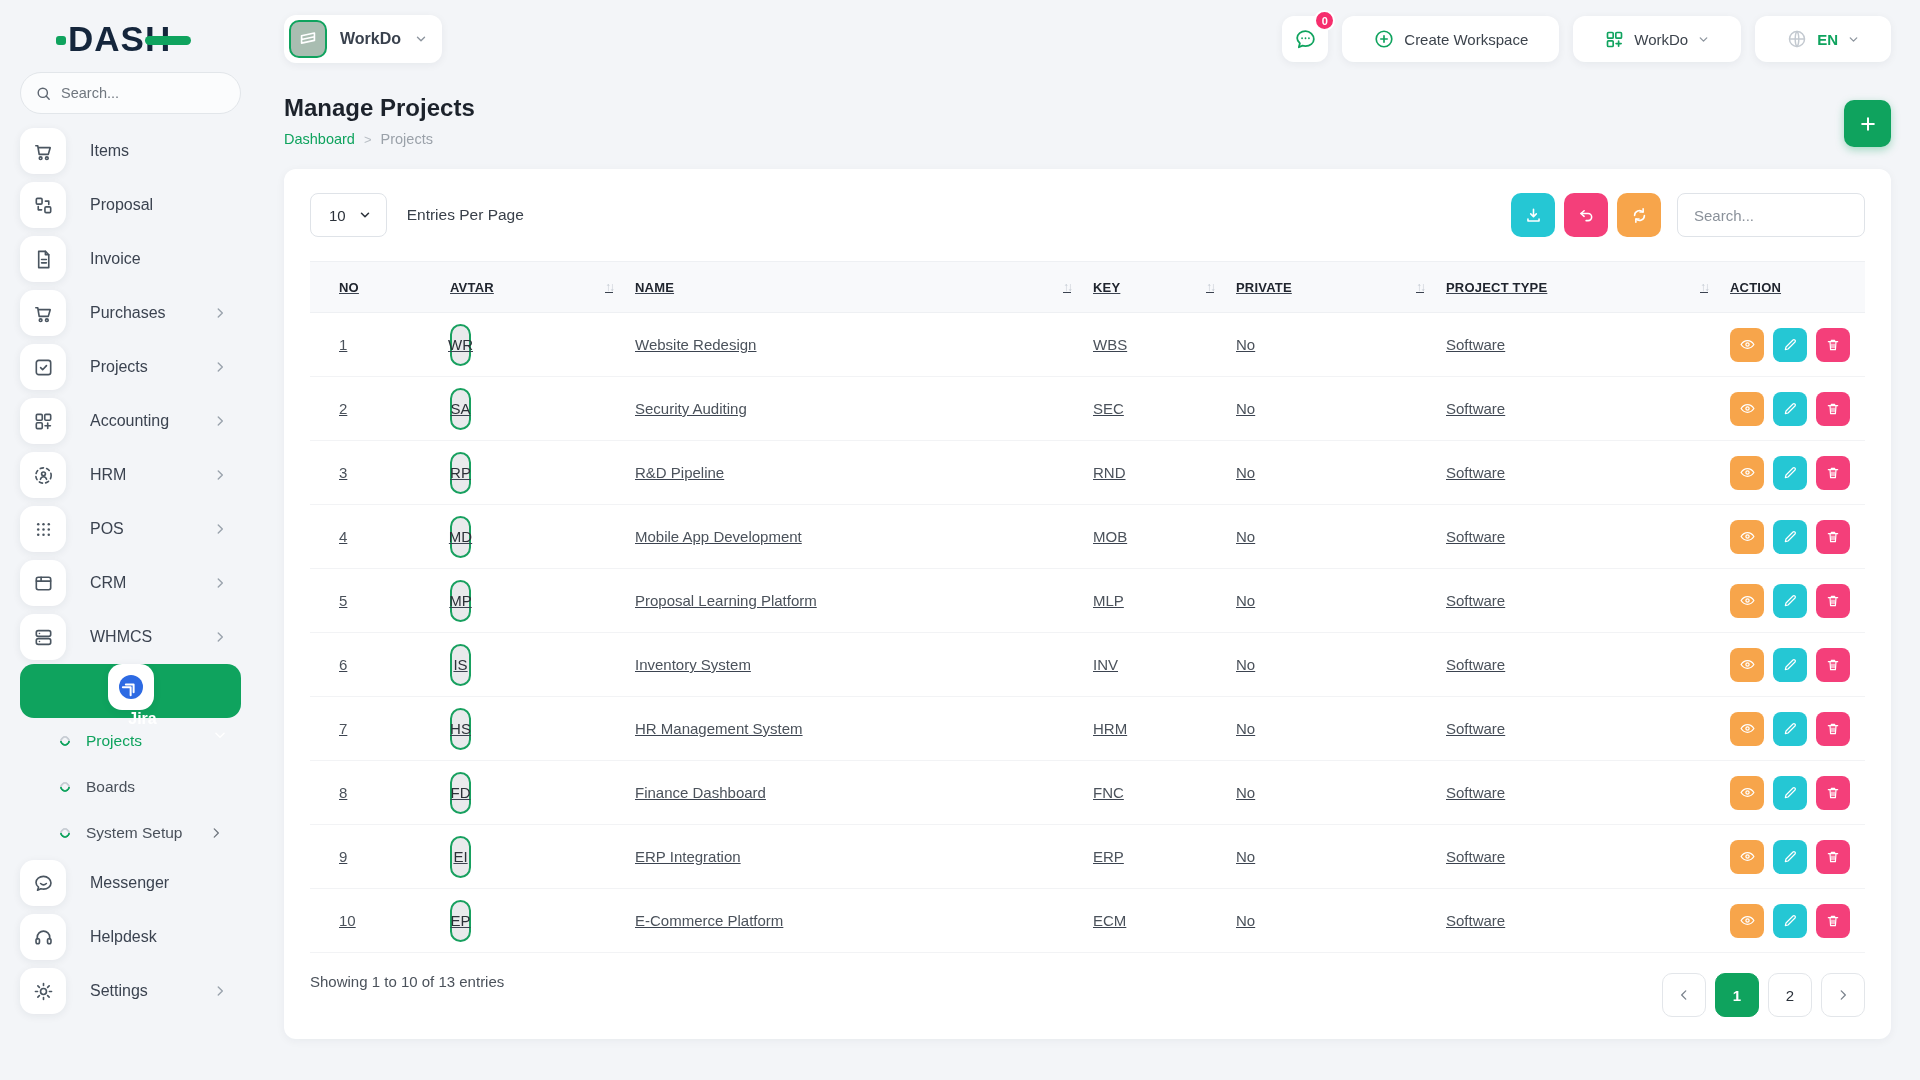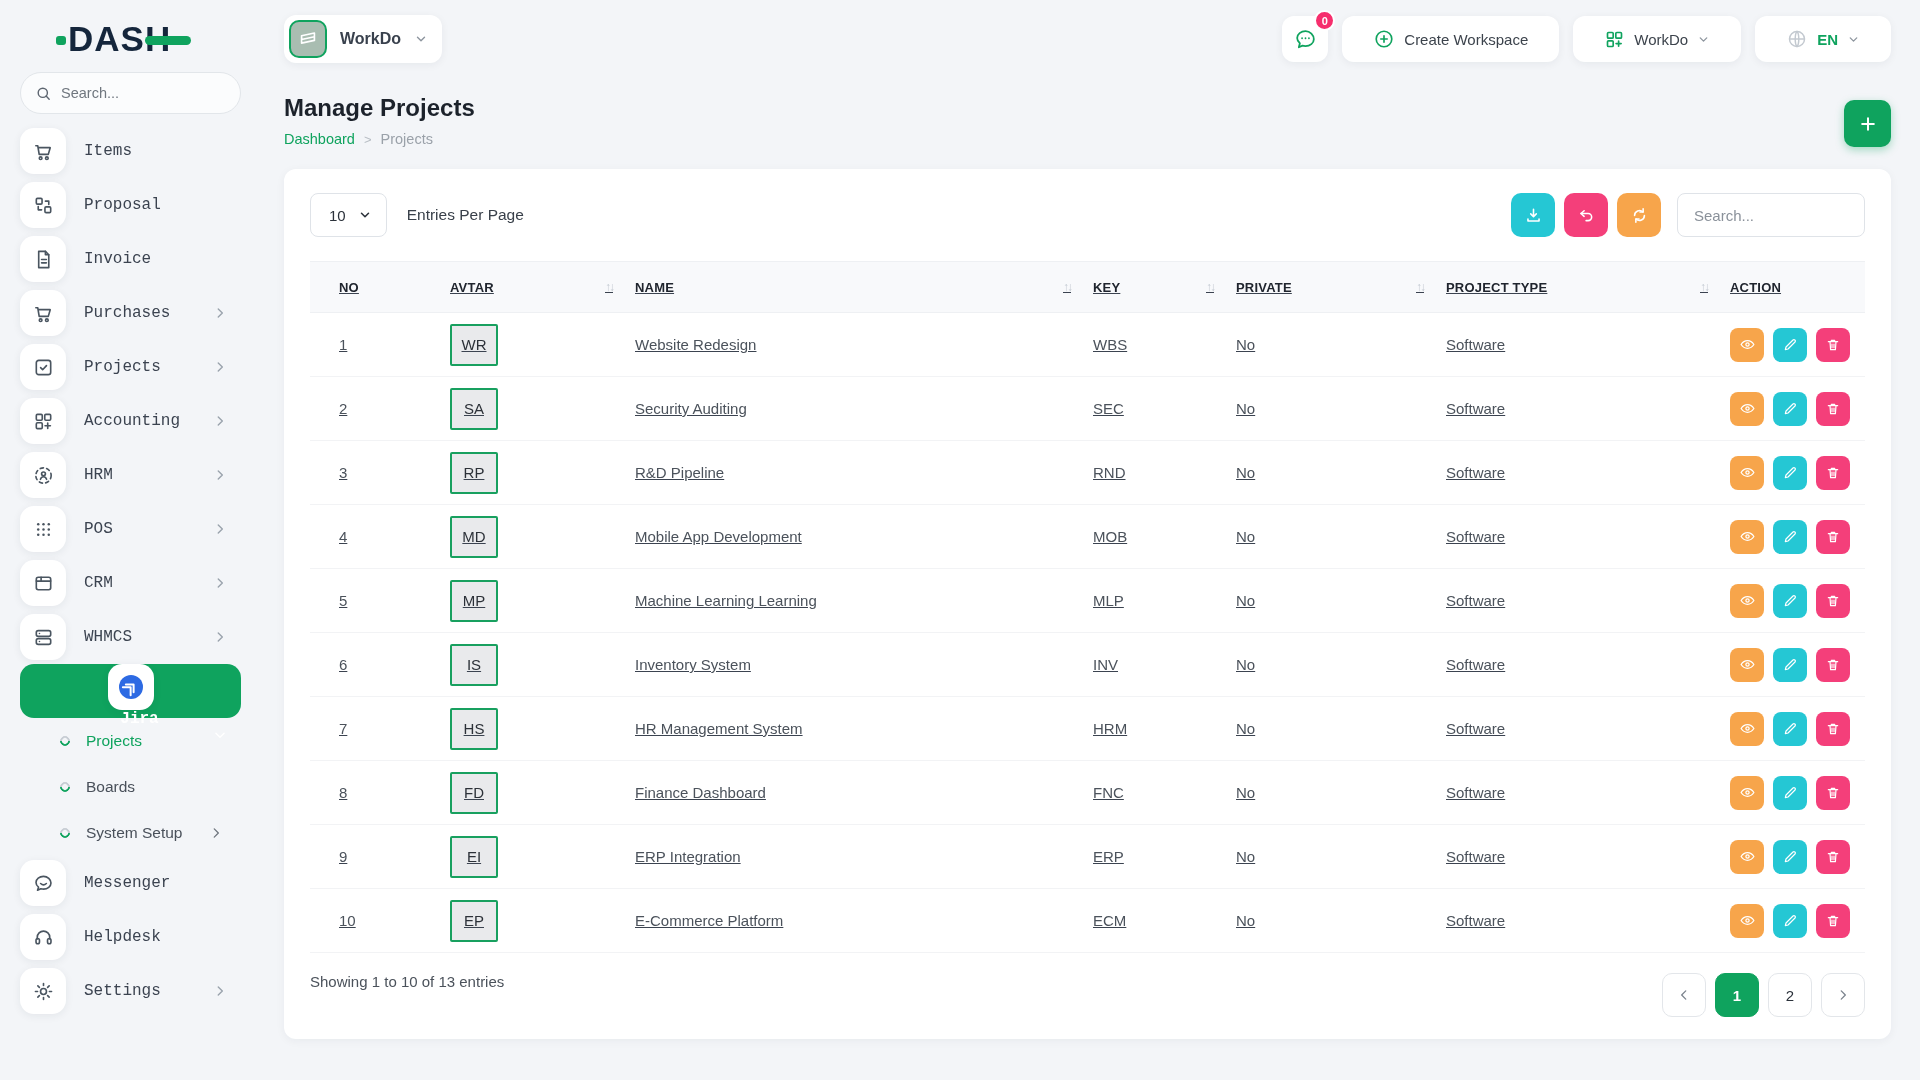--- a/index.html
+++ b/index.html
@@ -18,21 +18,21 @@
   .logo{height:46px; display:flex; align-items:center; padding-left:48px; position:relative; margin-bottom:10px;}
   .logo .logo-text{font-size:35px; font-weight:800; letter-spacing:1px; color:var(--navy);}
   .logo .logo-dash{width:46px;height:9px;border-radius:5px;background:var(--primary);margin-left:-26px;margin-top:2px;}
   .logo .logo-dot{position:absolute;left:36px;top:20px;width:10px;height:9px;border-radius:3px;background:var(--primary);}
   .side-search{display:flex;align-items:center;gap:9px;height:42px;border:1px solid #e2e6ea;border-radius:21px;background:#fbfcfd;padding:0 14px;margin-bottom:10px;}
   .side-search svg{color:#5d6570;}
   .side-search input{border:none;outline:none;background:transparent;font-size:14.5px;color:#555;width:140px;font-family:inherit;}
   .side-search input::placeholder{color:#70777f;}
   .nav-item{display:flex;align-items:center;height:54px;border-radius:14px;position:relative;cursor:pointer;}
   .icon-box{width:46px;height:46px;flex:0 0 46px;border-radius:14px;background:#fff;box-shadow:0 2px 8px rgba(25,39,57,.07);display:flex;align-items:center;justify-content:center;color:#4a5560;}
-  .nav-label{margin-left:18px;font-size:16px;font-weight:500;color:#3b4350;font-family:Liberation Mono, monospace;}
+  .nav-label{margin-left:24px;font-size:16px;font-weight:500;color:#3b4350;}
   .nav-chevron{margin-left:auto;margin-right:14px;color:#9aa3ad;}
   .nav-chevron.down svg{transform:rotate(90deg);}
   .nav-item.active{background:var(--primary);flex-direction:column;}
   .nav-item.active .nav-label{color:#fff;font-weight:700;}
   .nav-item.active .nav-chevron{color:#fff;}
   .sub-item{display:flex;align-items:center;height:46px;padding-left:40px;cursor:pointer;}
   .sub-bullet{width:10px;height:10px;flex:0 0 10px;border:2px solid #c7cdd4;border-left-color:var(--primary);border-bottom-color:var(--primary);border-radius:50%;transform:rotate(-45deg);}
   .sub-label{margin-left:16px;font-size:15.5px;color:#49505a;}
   .sub-item.active .sub-label{color:var(--primary);}
   .sub-chevron{margin-left:auto;margin-right:18px;color:#6d747d;}
@@ -74,21 +74,21 @@
   .table-search{height:44px;width:188px;border:1px solid #dfe3e8;border-radius:8px;padding:0 16px;font-size:15px;color:#555;outline:none;margin-left:7px;font-family:inherit;background:#fff;}
   .table-search::placeholder{color:#8a919a;}
   
   .table{margin-top:24px;text-decoration:underline;--cols:140px 185px 458px 143px 210px 284px 1fr;}
   .thead{display:grid;grid-template-columns:var(--cols);align-items:center;height:52px;background:#f8f9fb;border-top:1px solid #eef0f3;border-bottom:1px solid #eef0f3;}
   .th{display:flex;align-items:center;font-size:13px;font-weight:700;color:#20252e;letter-spacing:.2px;}
   .th:first-child,.td:first-child{padding-left:29px;}
   .sort-ic{margin-left:auto;margin-right:22px;color:#c4cad2;font-size:12px;letter-spacing:-2px;cursor:pointer;}
   .trow{display:grid;grid-template-columns:var(--cols);align-items:center;height:64px;border-bottom:1px solid #f2f3f5;}
   .td{font-size:15px;color:#4b525b;}
-  .avatar{width:48px;height:42px;border-radius:2px;border:2px solid #18a05f;background:#e9eaec;display:flex;align-items:center;justify-content:center;font-size:15px;color:#2c3138;font-weight:500;}
+  .avatar{width:21px;height:42px;border-radius:16px;border:2px solid #18a05f;background:#e9eaec;display:flex;align-items:center;justify-content:center;font-size:15px;color:#2c3138;font-weight:500;}
   .actions{display:flex;gap:9px;}
   .act-btn{width:34px;height:34px;border:none;border-radius:8px;display:flex;align-items:center;justify-content:center;color:#fff;cursor:pointer;}
   .act-btn.view{background:var(--orange);}
   .act-btn.edit{background:var(--teal);}
   .act-btn.delete{background:var(--pink);}
   
   .table-footer{display:flex;justify-content:space-between;margin-top:20px;}
   .showing{font-size:15px;color:#4b525b;}
   .pagination{display:flex;align-items:center;gap:9px;}
   .page-btn{min-width:44px;height:44px;border:1px solid #e3e6ea;border-radius:10px;background:#fff;display:flex;align-items:center;justify-content:center;font-size:15px;color:#2b313a;cursor:pointer;font-family:inherit;}
@@ -635,21 +635,21 @@
                   </svg>
         </span>
       </button>
     </div>
   </div>
           <div class="trow">
     <div class="td">5</div>
     <div class="td">
               <span class="avatar">MP</span>
             </div>
-    <div class="td">Machine Learning Learning</div>
+    <div class="td">Proposal Learning Platform</div>
     <div class="td">MLP</div>
     <div class="td">No</div>
     <div class="td">Software</div>
     <div class="td actions">
       <button class="act-btn view">
         <span>
           <svg width="17" height="17" viewBox="0 0 24 24" fill="none" stroke="currentColor" stroke-width="1.8" stroke-linecap="round" stroke-linejoin="round">
                     <path d="M3 12s3.4-5.4 9-5.4S21 12 21 12s-3.4 5.4-9 5.4S3 12 3 12z"></path>
                     <circle cx="12" cy="12" r="2.3"></circle>
                   </svg>

